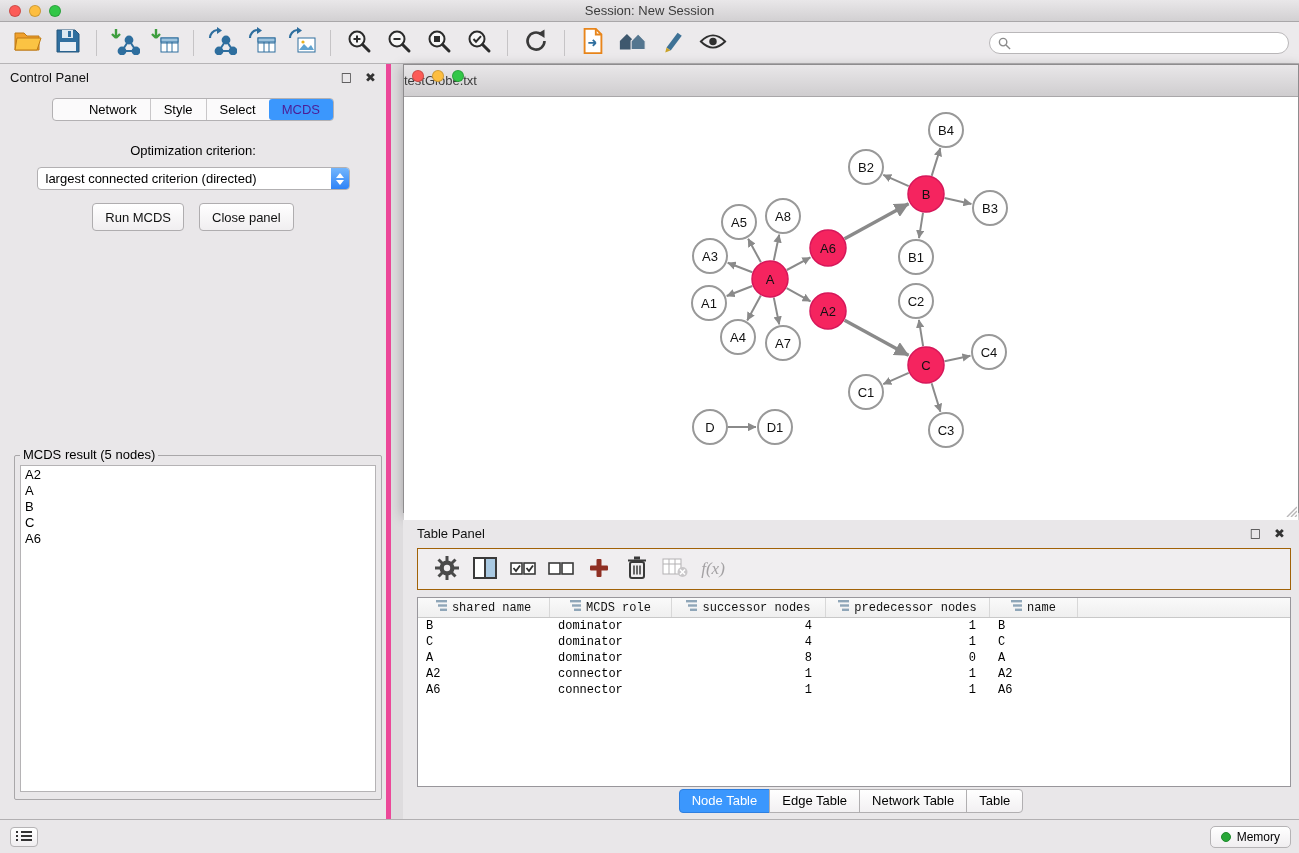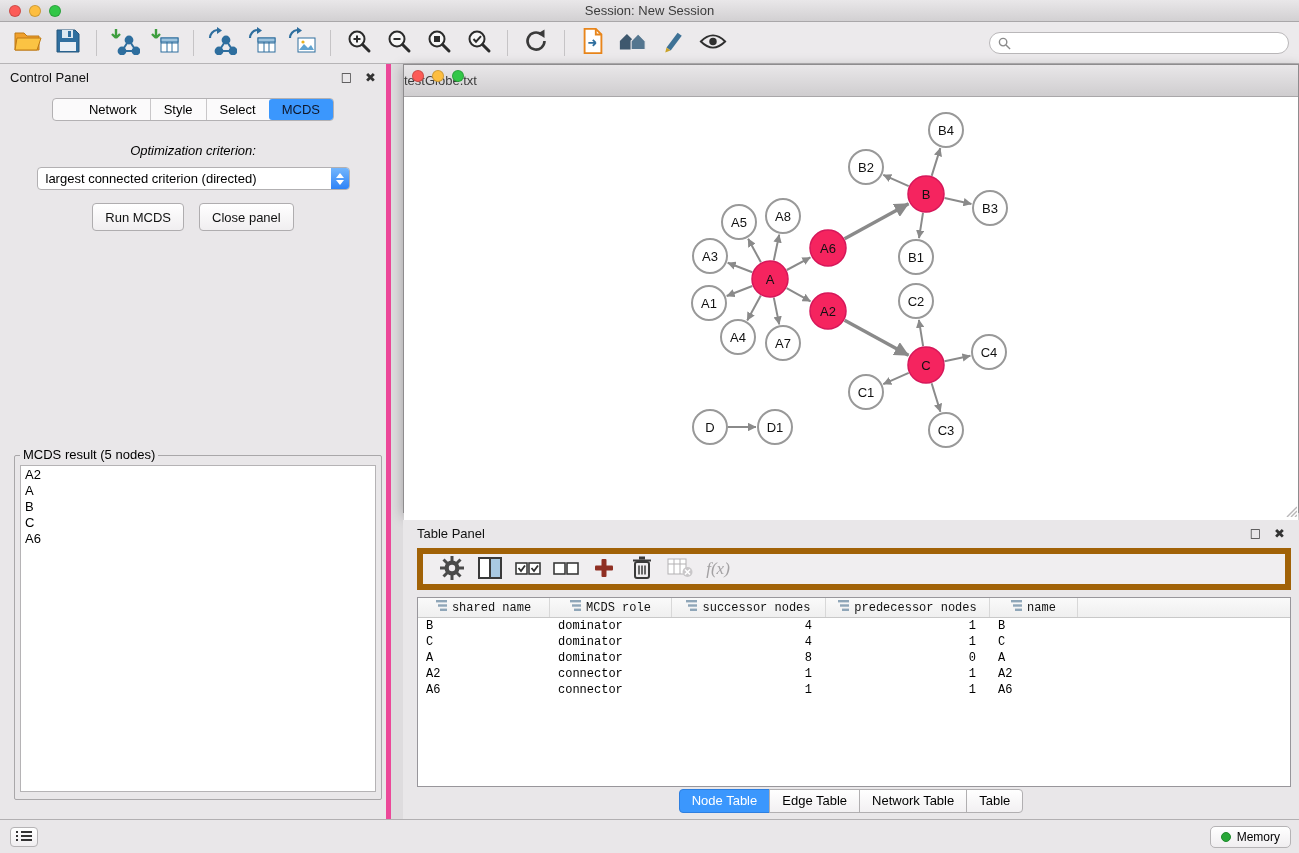--- a/index.html
+++ b/index.html
@@ -30,23 +30,23 @@
   .control-panel { position:absolute; left:0; top:64px; width:391px; height:755px; background:#E9E7E9; border-right:5px solid #ec4899; }
   .panel-header { height:26px; display:flex; align-items:center; padding:0 10px; font-size:13px; color:#111; }
   .panel-header .spacer { flex:1; }
   .ph-icon { font-family:"DejaVu Sans",sans-serif; font-size:12px; color:#333; margin-left:13px; line-height:1; }
   .ph-close { font-weight:bold; font-size:13px; }
 
   .seg-wrap { display:flex; justify-content:center; margin-top:8px; }
   .seg { display:flex; border:1px solid #B3B1B3; border-radius:4px; background:#FBFAFB; }
   .seg-item { padding:2px 13px; font-size:13px; border-left:1px solid #C9C7C9; line-height:17px; }
   .seg-item:first-child { border-left:none;padding-left:36px; }
-  .seg-item.active { background:#3B97FD; color:#0f172a; border-radius:3px; border-left:none; }
-
-  .opt-label { text-align:center; margin-top:22px; font-size:13px;font-style:italic; }
+  .seg-item.active { background:#3B97FD; color:#4c1d95; border-radius:3px; border-left:none; }
+
+  .opt-label { text-align:center; margin-top:22px; font-size:13px; }
   .combo { width:313px; height:23px; margin:9px auto 0; border:1px solid #B2B0B2; background:#fff; border-radius:4px; display:flex; align-items:stretch; }
   .combo-text { flex:1; font-size:13px; line-height:21px; padding:0 8px; white-space:nowrap; overflow:hidden; }
   .combo-step { width:18px; border-radius:0 3px 3px 0; background:linear-gradient(#73B6FD,#2E83F7); display:flex; flex-direction:column; align-items:center; justify-content:center; gap:2px; }
 
   .cp-buttons { display:flex; justify-content:center; gap:15px; margin-top:13px; }
   .btn { height:28px; padding:0 12px; font-size:13px; color:#111;
     border:1px solid #AFADAF; border-radius:4px; background:linear-gradient(#FFFFFF,#F0EEF0); }
 
   .groupbox { position:absolute; left:14px; top:391px; width:368px; height:345px; border:1px solid #A9A7A9; border-radius:2px; }
   .groupbox-label { position:absolute; top:-9px; left:5px; background:#E9E7E9; padding:0 3px; font-size:13px; }
@@ -57,21 +57,21 @@
     border:1px solid #8E8C8E; box-shadow:0 3px 12px rgba(0,0,0,.28); background:#fff; }
   .net-titlebar { height:32px; background:linear-gradient(#E9E7E9,#CFCDCF); border-bottom:1px solid #A9A7A9;
     display:flex; align-items:center; justify-content:flex-start; font-size:13px; color:#3C3C3C; position:relative; }
   .net-lights { position:absolute; left:8px; top:5px; display:flex; gap:8px; }
   .net-canvas { position:relative; width:100%; height:425px; background:#fff; }
   .grip { position:absolute; right:1px; bottom:1px; }
 
   
   .table-panel { position:absolute; left:403px; top:520px; width:896px; height:299px; background:#E9E7E9; }
   .table-panel .panel-header { padding:0 14px; }
-  .tp-tools { position:absolute; left:14px; right:8px; top:28px; height:42px; background:#F0EEF0; border:6px solid #a16207;
+  .tp-tools { position:absolute; left:14px; right:8px; top:28px; height:42px; background:#F0EEF0; border:1px solid #a16207;
     display:flex; align-items:center; padding:0 10px; }
   .tp-btn { width:38px; height:34px; border:none; background:transparent; display:flex; align-items:center; justify-content:center; }
   .fx-label { font-family:"Liberation Serif","DejaVu Serif",serif; font-style:italic; font-size:17px; color:#A3A1A3; }
   .data-table { position:absolute; left:14px; right:8px; top:77px; height:190px; background:#fff; border:1px solid #98969B; overflow:hidden;font-family:Liberation Mono, monospace; }
   .thead { display:flex; height:20px; background:linear-gradient(#FAFAFA,#EFEFEF); border-bottom:1px solid #C8C8C8; }
   .th { display:flex; align-items:center; justify-content:center; gap:5px; font-size:12px; color:#111; border-right:1px solid #D8D8D8; }
   .th.filler { flex:1; border-right:none; }
   .tr { display:flex; height:16px; align-items:center; font-size:12px; }
   .td { padding:0 8px; white-space:nowrap; overflow:hidden; }
   .td.num { text-align:right; padding-right:14px; }

